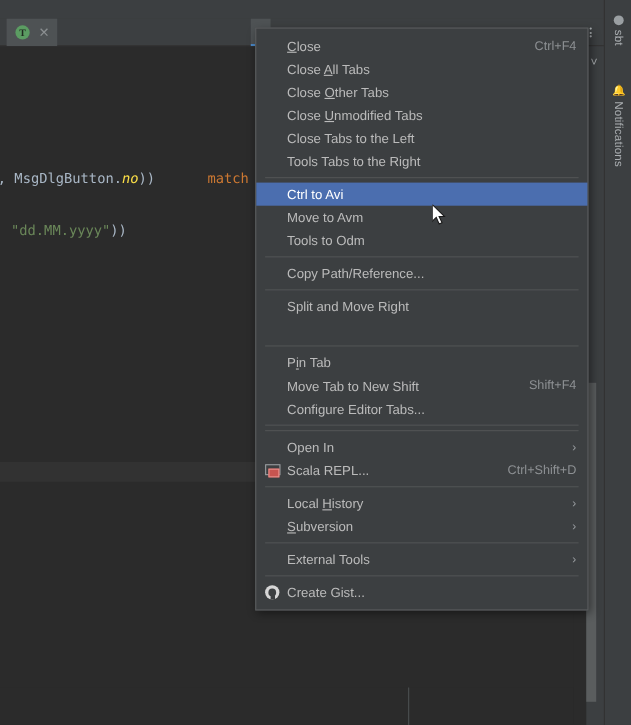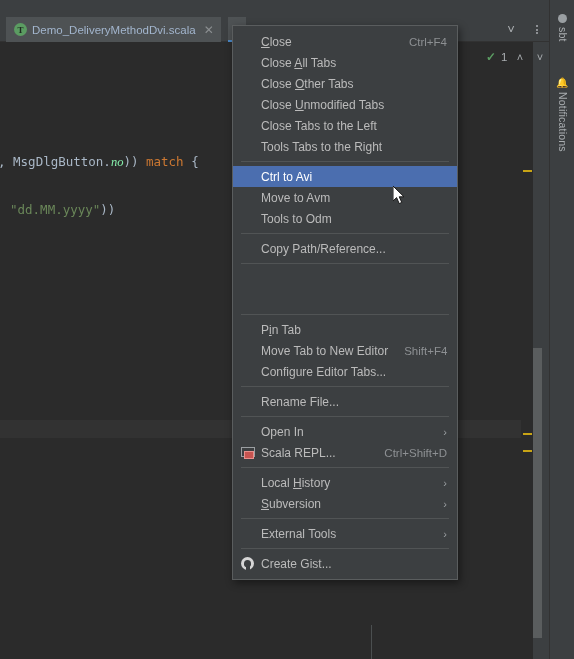--- a/index.html
+++ b/index.html
@@ -77,22 +77,22 @@
   .codeline {
     position: absolute; left: 0;
     font-family: "DejaVu Sans Mono", monospace;
     font-size: 12.5px; white-space: pre; letter-spacing: 0px;
   }
   .cl-a { top: 112px; }
   .cl-b { top: 160px; }
   .cl-c { top: 598px; }
   .c-def { color: #a9b7c6; }
   .c-pun { color: #a9b7c6; }
-  .c-kw  { color: #cc7832; }
-  .c-fld { color: #86efac; font-style: italic; font-family: Liberation Serif, serif; }
+  .c-kw  { color: #cc7832; margin-left: 40px; }
+  .c-fld { color: #fde047; font-style: italic; }
   .c-str { color: #6a8759; }
 
   
   .caretline {
     position: absolute; left: 0; top: 378px; width: 521px; height: 18px;
     background: #323232;
   }
 
   
   .stripe {
@@ -130,21 +130,21 @@
     position: absolute; left: 371px; top: 625px; width: 1px; height: 34px;
     background: #4b4f50;
   }
   .botbar {
     position: absolute; left: 0; top: 625px; width: 521px; height: 34px;
     background: #2b2b2b;
   }
 
   
   .ctxmenu {
-    position: absolute; left: 232px; top: 25px; width: 226px;
+    position: absolute; left: 232px; top: 25px; width: 303px;
     background: #3c3f41;
     border: 1px solid #5a5d5e;
     box-shadow: 2px 3px 8px rgba(0,0,0,0.45);
     padding: 5px 0 5px 0;
     font-size: 12px;
     z-index: 50;
   }
   .mi {
     position: relative;
     display: flex; align-items: center;
@@ -210,21 +210,20 @@
 </head>
 <body>
 
 <div id="root">
 
   <div class="topstrip"></div>
 
   <div class="tabbar">
     <div class="tab t1">
       <span class="fileicon">T</span>
-      <span>Demo_DeliveryMethodDvi.scala</span>
       <span class="closex">✕</span>
     </div>
     <div class="tab t2">
       <span></span>
     </div>
   </div>
   <div class="tab-underline"></div>
 
   <div class="tabctl chev">
     <span class="chev-glyph">˅</span>
@@ -313,43 +312,40 @@
         <span class="mlabel">Tools to Odm</span>
       </div>
       <div class="msep"></div>
       <div class="mi">
         <span class="micon"></span>
         <span class="mlabel">Copy Path/Reference...</span>
       </div>
       <div class="msep"></div>
       <div class="mi">
         <span class="micon"></span>
+        <span class="mlabel">Split and Move Right</span>
       </div>
       <div class="mi">
         <span class="micon"></span>
       </div>
       <div class="msep"></div>
       <div class="mi">
         <span class="micon"></span>
         <span class="mlabel">P<u>i</u>n Tab</span>
       </div>
       <div class="mi">
         <span class="micon"></span>
-        <span class="mlabel">Move Tab to New Editor</span>
+        <span class="mlabel">Move Tab to New Shift</span>
         <span class="mshort">Shift+F4</span>
       </div>
       <div class="mi">
         <span class="micon"></span>
         <span class="mlabel">Configure Editor Tabs...</span>
       </div>
       <div class="msep"></div>
-      <div class="mi">
-        <span class="micon"></span>
-        <span class="mlabel">Rename File...</span>
-      </div>
       <div class="msep"></div>
       <div class="mi">
         <span class="micon"></span>
         <span class="mlabel">Open In</span>
         <span class="marrow">›</span>
       </div>
       <div class="mi">
         <span class="micon">
           <span class="ic-repl"></span>
         </span>

